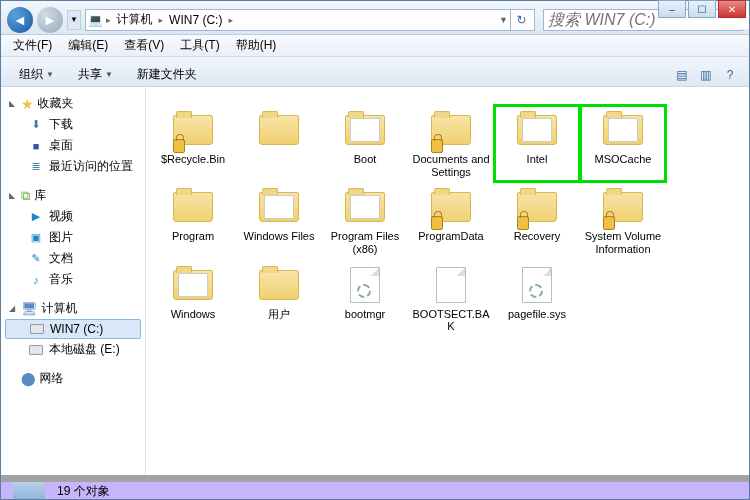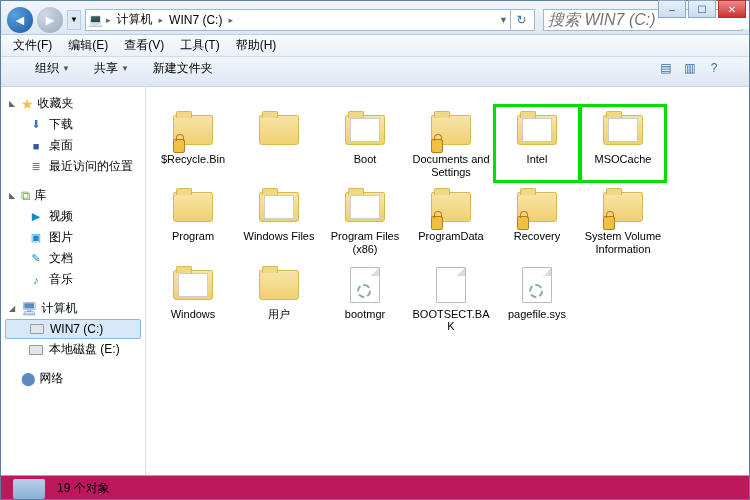--- a/index.html
+++ b/index.html
@@ -14,21 +14,21 @@
 .breadcrumb { flex:1; height:22px; background:#fff; border:1px solid #a0b8d0; display:flex; align-items:center; padding:0 2px; }
 .bc-icon { width:16px; height:16px; display:flex; align-items:center; justify-content:center; font-size:12px; }
 .bc-seg { padding: 0 4px; cursor:pointer; }
 .bc-sep { color:#666; font-size:9px; padding:0 2px; }
 .bc-refresh { width:22px; height:22px; border-left:1px solid #a0b8d0; display:flex; align-items:center; justify-content:center; font-size:12px; color:#3a6aa0; cursor:pointer; }
 .search-box { width:200px; height:22px; background:#fff; border:1px solid #a0b8d0; display:flex; align-items:center; margin-left:4px; }
 .search-box input { flex:1; border:none; outline:none; font-style:italic; color:#888; padding:0 4px; font-size:16px; }
 .search-icon { width:22px; display:flex; align-items:center; justify-content:center; color:#3a6aa0; cursor:pointer; font-size:12px; }
 .menu-bar { height:22px; background:linear-gradient(#f8fafd,#eaf0f8); border-bottom:1px solid #d0dce8; display:flex; align-items:flex-end; padding:0 4px; }
 .menu-item { padding:2px 8px; cursor:pointer; }
-.toolbar { height:30px; background:linear-gradient(#f2f6fb,#dde8f4); border-bottom:1px solid #c8d6e6; display:flex; align-items:flex-start; padding:0 24px; gap:4px; }
+.toolbar { height:30px; background:linear-gradient(#f2f6fb,#dde8f4); border-bottom:1px solid #c8d6e6; display:flex; align-items:flex-end; padding:0 8px; gap:4px; }
 .tb-item { padding:3px 10px; cursor:pointer; display:flex; align-items:center; gap:3px; }
 .tb-item .drop { font-size:8px; color:#555; }
 .tb-right { margin-left:auto; display:flex; gap:2px; }
 .tb-ico { width:22px; height:22px; border:1px solid transparent; display:flex; align-items:center; justify-content:center; cursor:pointer; color:#3a6aa0; font-size:12px; }
 .body { display:flex; height:388px; }
 .sidebar { width:145px; background:#fff; border-right:1px solid #d8e0ea; overflow-y:auto; padding:6px 0; }
 .sb-group { margin-bottom:8px; }
 .sb-header { display:flex; align-items:center; gap:4px; padding:2px 8px; cursor:pointer; }
 .sb-header .tri { font-size:8px; color:#666; width:8px; }
 .sb-star { color:#f5c040; font-size:14px; }
@@ -46,21 +46,21 @@
 .icon-wrap { width:48px; height:42px; display:flex; align-items:center; justify-content:center; position:relative; }
 .folder { width:40px; height:30px; background:linear-gradient(#f8e4a8,#f0d070); border-radius:2px 2px 3px 3px; position:relative; border:1px solid #d8b850; }
 .folder::before { content:""; position:absolute; top:-5px; left:2px; width:14px; height:6px; background:#f0d888; border-radius:2px 2px 0 0; border:1px solid #d8b850; border-bottom:none; }
 .folder.open::after { content:""; position:absolute; top:2px; left:4px; width:28px; height:22px; background:#fff; border:1px solid #ccc; }
 .lock-badge { position:absolute; bottom:-2px; left:4px; width:12px; height:14px; background:#f0c040; border:1px solid #b08020; border-radius:2px; }
 .lock-badge::before { content:""; position:absolute; top:-6px; left:2px; width:6px; height:6px; border:1.5px solid #b08020; border-bottom:none; border-radius:4px 4px 0 0; }
 .file-ico { width:30px; height:36px; background:#fff; border:1px solid #bbb; border-radius:1px; position:relative; }
 .file-ico::before { content:""; position:absolute; top:0; right:0; width:8px; height:8px; background:linear-gradient(135deg,#fff 50%,#ddd 50%); }
 .gear { position:absolute; bottom:4px; left:6px; width:14px; height:14px; border:2px dashed #8aa; border-radius:50%; }
 .label { font-size:11px; line-height:1.15; margin-top:2px; word-break:break-word; max-width:82px; }
-.status-bar { height:26px; border-top:1px solid #a3a3a3; display:flex; align-items:center; padding:0 12px; gap:12px; background:#be185d; }
+.status-bar { height:26px; border-top:7px solid #a3a3a3; display:flex; align-items:center; padding:0 12px; gap:12px; background:#c4b5fd; }
 .status-icon { width:32px; height:20px; background:linear-gradient(#b8d0e8,#8ab0d8); border-radius:2px; }
 </style>
 </head>
 <body>
 
 <div class="window-controls">
   <div class="wc-btn">–</div>
   <div class="wc-btn">☐</div>
   <div class="wc-btn wc-close">✕</div>
 </div>

